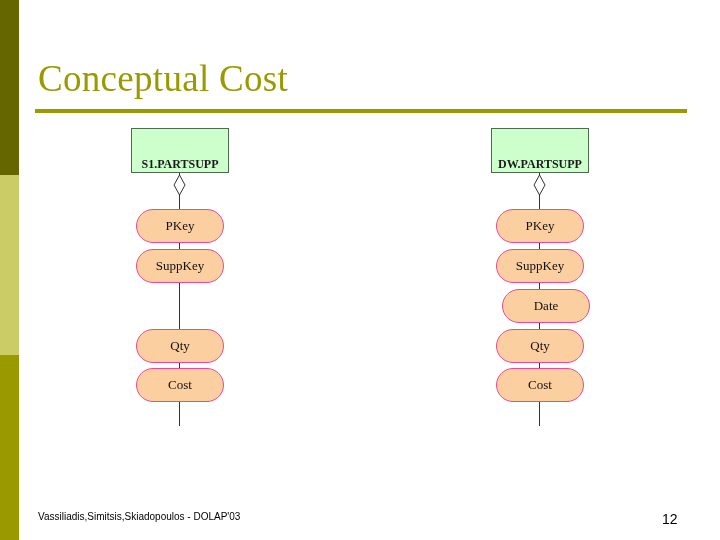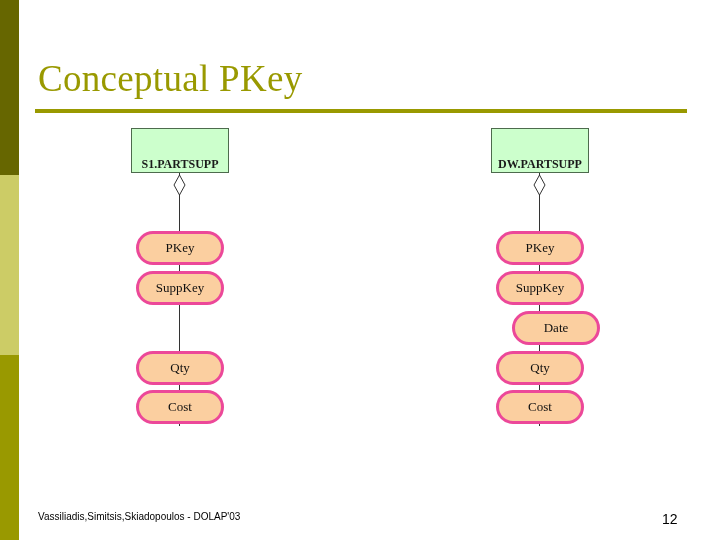--- a/index.html
+++ b/index.html
@@ -72,30 +72,29 @@
     z-index: 3;
   }
   .col-right .entity-box { width: 98px; }
 
   .attr-node {
     position: absolute;
     width: 88px;
     height: 34px;
     box-sizing: border-box;
     background: #FBCFA0;
-    border: 3px solid #ec4899;
+    border: 1px solid #ec4899;
     border-radius: 17px;
     display: flex;
     align-items: center;
     justify-content: center;
     font-family: "Liberation Serif", "DejaVu Serif", serif;
     font-size: 13px;
     color: #101010;
     z-index: 3;
-    margin-top: 22px;
   }
 
   
   .spine {
     position: absolute;
     width: 1px;
     background: #333333;
     z-index: 1;
   }
 
@@ -128,21 +127,21 @@
 </style>
 </head>
 <body>
 
 <div id="slide">
 
   <div class="band band-top"></div>
   <div class="band band-mid"></div>
   <div class="band band-bottom"></div>
 
-  <div class="slide-title">Conceptual PKey</div>
+  <div class="slide-title">Conceptual Cost</div>
   <div class="title-rule"></div>
 
   <div class="diagram">
 
     <div class="entity-col col-left">
 
       <div class="spine" style="left:48px; top:45px; height:253px;"></div>
 
       <svg class="diamond" style="left:42px; top:46px;" viewBox="0 0 13 22">
         <polygon points="6.5,1 12,11 6.5,21 1,11" fill="#ffffff" stroke="#333333" stroke-width="1"></polygon>
@@ -177,21 +176,21 @@
       <div class="entity-box">
         <span>DW.PARTSUPP</span>
       </div>
 
       <div class="attr-node" style="left:5px; top:81px;">
           <span>PKey</span>
         </div>
       <div class="attr-node" style="left:5px; top:121px;">
           <span>SuppKey</span>
         </div>
-      <div class="attr-node" style="left:21px; top:161px;">
+      <div class="attr-node" style="left:11px; top:161px;">
           <span>Date</span>
         </div>
       <div class="attr-node" style="left:5px; top:201px;">
           <span>Qty</span>
         </div>
       <div class="attr-node" style="left:5px; top:240px;">
           <span>Cost</span>
         </div>
     </div>
 

